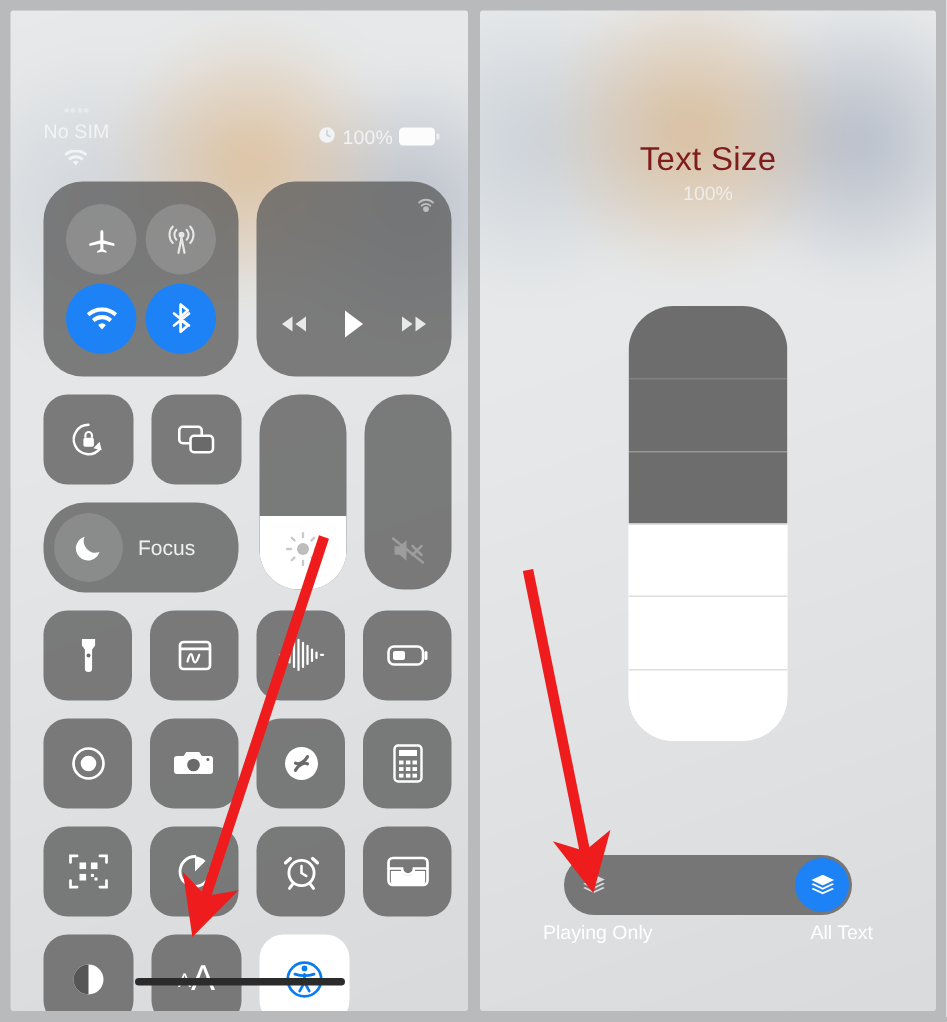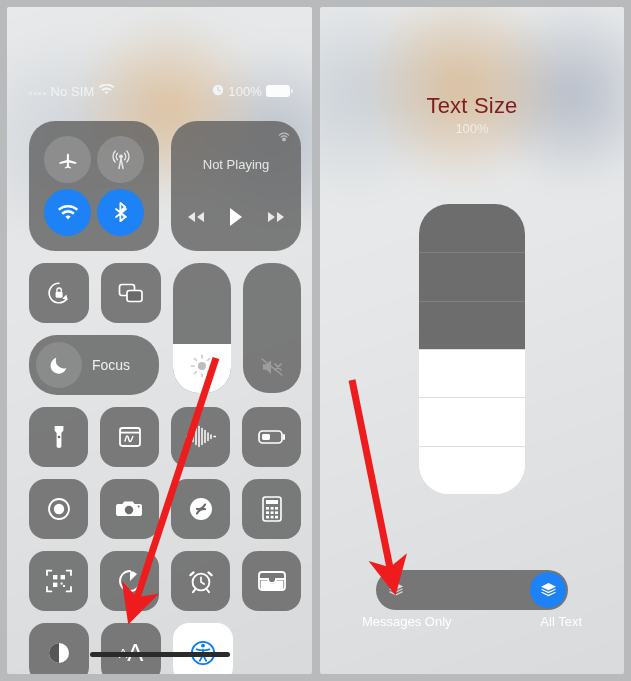--- a/index.html
+++ b/index.html
@@ -55,21 +55,21 @@
 
   
   .statusbar {
     position: absolute; left: 22px; right: 22px; top: 74px;
     height: 20px;
     display: flex; align-items: center; justify-content: space-between;
     color: #f2f3f4;
     font-size: 13px;
     letter-spacing: 0.1px;
   }
-  .status-left { display: flex; align-items: center; gap: 5px; }
+  .status-left { display: flex; align-items: center; gap: 5px; flex-direction: column; }
   .sig-dots { display: flex; align-items: flex-end; gap: 1.5px; height: 8px; }
   .sig-dots i { display:block; width: 3px; background: rgba(240,240,242,0.55); border-radius: 1px; }
   .sig-dots i:nth-child(1){ height: 3px; }
   .sig-dots i:nth-child(2){ height: 3px; }
   .sig-dots i:nth-child(3){ height: 3px; }
   .sig-dots i:nth-child(4){ height: 3px; }
   .status-right { display: flex; align-items: center; gap: 4px; }
   .batt-shell {
     width: 24px; height: 12px; border-radius: 3px;
     background: rgba(255,255,255,0.92);
@@ -323,21 +323,20 @@
             </div>
           </div>
 
           <div class="mod-media">
             <span class="airplay-ico">
               <svg width="16" height="16" viewBox="0 0 20 20">
                 <circle cx="10" cy="13" r="2.4" fill="#d8d8d8"></circle>
                 <path d="M6.4 10.2a5 5 0 017.2 0M4.2 7.6a8.2 8.2 0 0111.6 0" stroke="#d8d8d8" stroke-width="1.5" fill="none" stroke-linecap="round"></path>
               </svg>
             </span>
-            <div class="media-title">Not Playing</div>
             <div class="media-ctrls">
               <span>
                 <svg width="22" height="14" viewBox="0 0 22 14">
                   <path d="M10 2v10L3 7zM19 2v10l-7-5z" fill="#e9e9e9"></path>
                 </svg>
               </span>
               <span>
                 <svg width="16" height="20" viewBox="0 0 16 20">
                   <path d="M2 1l12 9-12 9z" fill="#ffffff"></path>
                 </svg>
@@ -573,21 +572,21 @@
         <span class="apps-knob">
           <svg width="19" height="19" viewBox="0 0 20 20">
             <path d="M10 2.2L18 6l-8 3.8L2 6z" fill="#ffffff"></path>
             <path d="M10 11.4L3.4 8.3 2 9l8 3.8L18 9l-1.4-.7z" fill="#ffffff"></path>
             <path d="M10 14.6L3.4 11.5 2 12.2l8 3.8 8-3.8-1.4-.7z" fill="#ffffff"></path>
           </svg>
         </span>
       </div>
 
       <div class="apps-labels">
-        <span>Messages Only</span>
+        <span>Playing Only</span>
         <span>All Text</span>
       </div>
     </div>
   </div>
 
   <svg class="arrow-layer" width="631" height="681" viewBox="0 0 631 681">
     <defs>
       <marker id="ah" markerWidth="6" markerHeight="6" refX="1.6" refY="3" orient="auto" markerUnits="strokeWidth">
         <path d="M0,0.2 L5.6,3 L0,5.8 L1.5,3 z" fill="#ee1c1c"></path>
       </marker>

